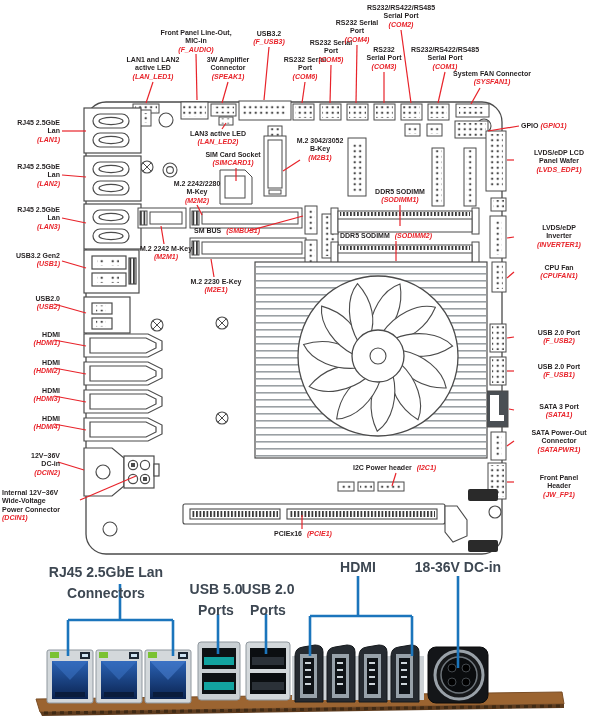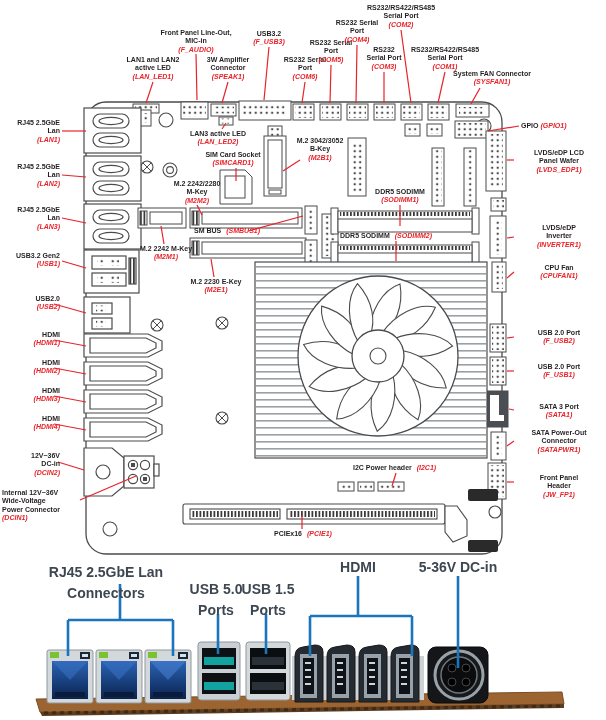--- a/index.html
+++ b/index.html
@@ -627,18 +627,18 @@
   <span class="c">(I2C1)</span>
 </div>
 <div class="lbl inline" style="left:274px;top:530px">
   <span class="t">PCIEx16</span>
   <span class="c">(PCIE1)</span>
 </div>
 
 <div class="plbl" style="left:16px;top:562px;width:180px">RJ45 2.5GbE Lan Connectors</div>
 <div class="plbl" style="left:185px;top:579px;width:62px">USB 5.0
 Ports</div>
-<div class="plbl" style="left:237px;top:579px;width:62px">USB 1.5
+<div class="plbl" style="left:237px;top:579px;width:62px">USB 2.0
 Ports</div>
 <div class="plbl" style="left:328px;top:557px;width:60px">HDMI</div>
-<div class="plbl" style="left:408px;top:557px;width:100px">5-36V DC-in</div>
+<div class="plbl" style="left:408px;top:557px;width:100px">18-36V DC-in</div>
 
 </div>
 
 </body></html>

